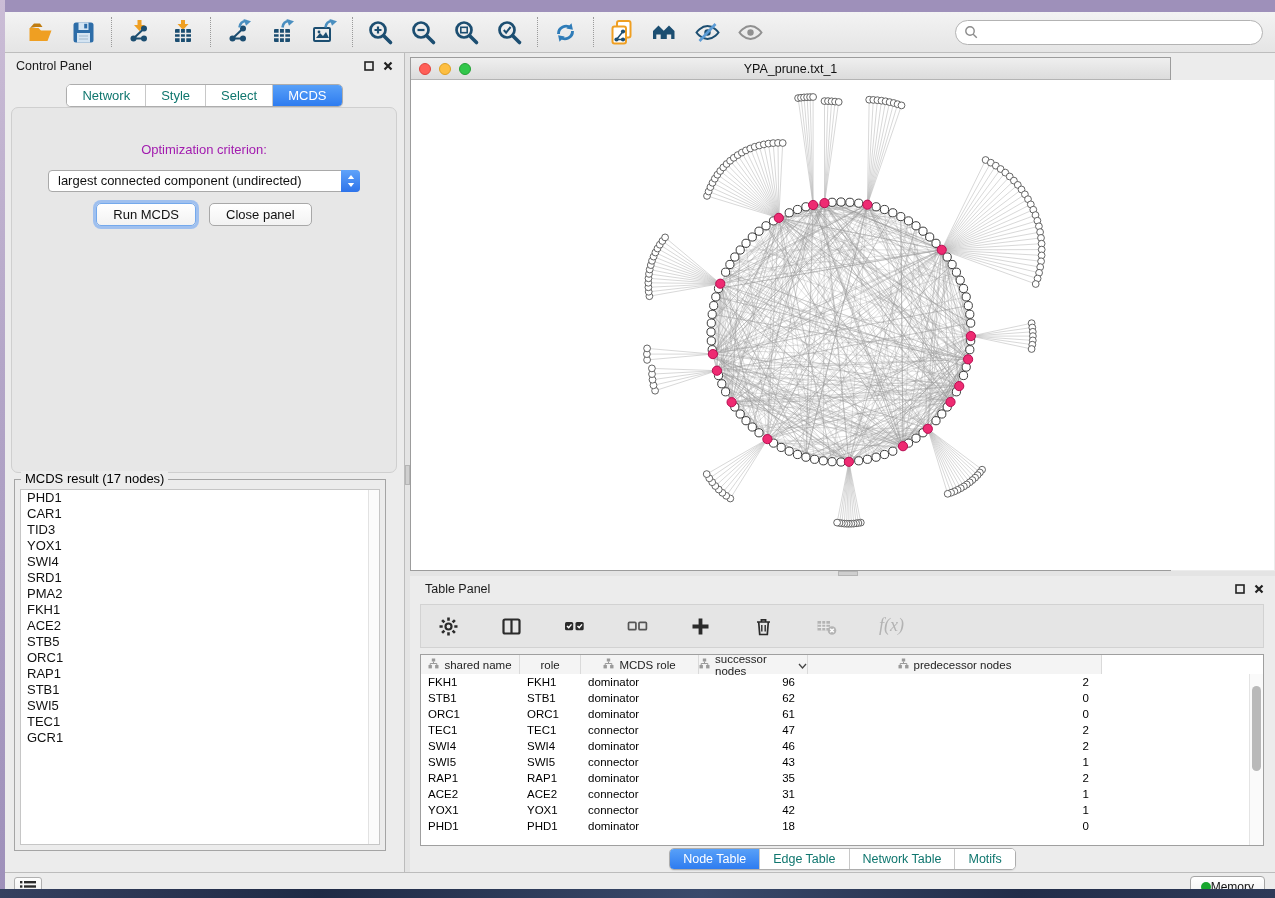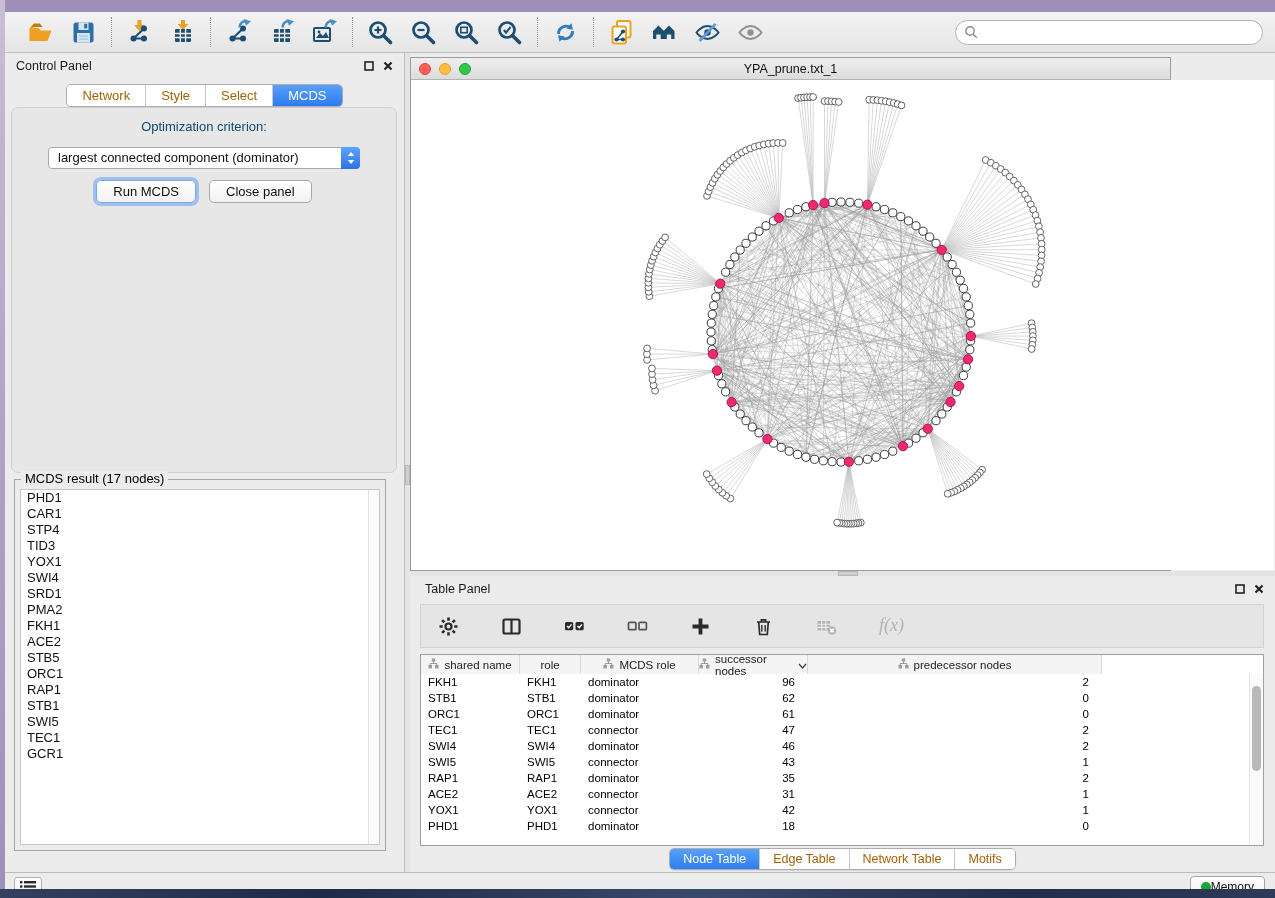--- a/index.html
+++ b/index.html
@@ -32,29 +32,29 @@
     background:#ececec; border-right:1px solid #bcbcbc; }
   .panel-titlebar { height:25px; display:flex; align-items:center; padding:0 11px;
     font-size:12.5px; color:#1a1a1a; }
   .panel-titlebar .ptitle { flex:0 0 auto; }
   .panel-ctrl { margin-left:auto; display:flex; gap:9px; align-items:center; }
   .panel-ctrl span { line-height:0; cursor:pointer; }
 
   .seg-tabs { display:flex; justify-content:center; }
   .seg-ctl { display:inline-flex; border:1px solid #adadad; border-radius:5px; overflow:hidden;
     background:#fff; box-shadow:0 1px 1px rgba(0,0,0,.08); }
-  .seg-tab { padding:3px 15px; font-size:13px; color:#a16207; background:#fff; cursor:pointer;
+  .seg-tab { padding:3px 15px; font-size:13px; color:#0f766e; background:#fff; cursor:pointer;
     border-left:1px solid #c8c8c8; }
   .seg-tab:first-child { border-left:none; }
   .seg-tab.active { background:linear-gradient(#58a0f8,#2e7cf0); color:#fff; }
 
   .cp-tabs-row { position:absolute; left:0; top:31px; width:100%; }
   .cp-card { position:absolute; left:6px; top:54px; width:386px; height:366px;
     background:#e7e7e7; border:1px solid #cfcfcf; border-radius:7px; }
-  .crit-label { margin-top:11px; text-align:center; font-size:13px; color:#0c4a6e; }
+  .crit-label { margin-top:34px; text-align:center; font-size:13px; color:#a21caf; }
   .select-row { position:relative; margin:13px auto 0; width:312px; height:22px;
     background:#fff; border:1px solid #a9a9a9; border-radius:4px; cursor:pointer; }
   .select-row .sel-text { display:block; line-height:20px; font-size:13px; color:#111;
     padding-left:9px; white-space:nowrap; overflow:hidden; }
   .sel-stepper { position:absolute; right:-1px; top:-1px; width:19px; height:22px;
     background:linear-gradient(#5fa3fa,#2d73ea); border-radius:0 4px 4px 0;
     display:flex; align-items:center; justify-content:center; }
   .btn-row { margin-top:11px; display:flex; justify-content:center; gap:13px; }
   .mac-btn { font-family:"Liberation Sans",sans-serif; font-size:13px; color:#111;
     background:linear-gradient(#ffffff,#f2f2f2); border:1px solid #a8a8a8; border-radius:5px;
@@ -286,40 +286,39 @@
       <div class="seg-ctl" id="cp-tabs">
           <div class="seg-tab">Network</div>
           <div class="seg-tab">Style</div>
           <div class="seg-tab">Select</div>
           <div class="seg-tab active">MCDS</div>
         </div>
     </div>
     <div class="cp-card">
       <div class="crit-label">Optimization criterion:</div>
       <div class="select-row">
-        <span class="sel-text">largest connected component (dominator)</span>
+        <span class="sel-text">largest connected component (undirected)</span>
         <span class="sel-stepper">
           <svg width="10" height="14" viewBox="0 0 10 14">
               <path d="M5 1l3.2 4H1.8z" fill="#fff"></path>
               <path d="M5 13l3.2-4H1.8z" fill="#fff"></path>
             </svg>
         </span>
       </div>
       <div class="btn-row">
         <button class="mac-btn focused">Run MCDS</button>
         <button class="mac-btn">Close panel</button>
       </div>
     </div>
     <div class="groupbox">
       <span class="legend">MCDS result (17 nodes)</span>
       <div class="mcds-listbox">
         <div id="mcds-list">
             <div class="mcds-item">PHD1</div>
             <div class="mcds-item">CAR1</div>
-            <div class="mcds-item">STP4</div>
             <div class="mcds-item">TID3</div>
             <div class="mcds-item">YOX1</div>
             <div class="mcds-item">SWI4</div>
             <div class="mcds-item">SRD1</div>
             <div class="mcds-item">PMA2</div>
             <div class="mcds-item">FKH1</div>
             <div class="mcds-item">ACE2</div>
             <div class="mcds-item">STB5</div>
             <div class="mcds-item">ORC1</div>
             <div class="mcds-item">RAP1</div>

